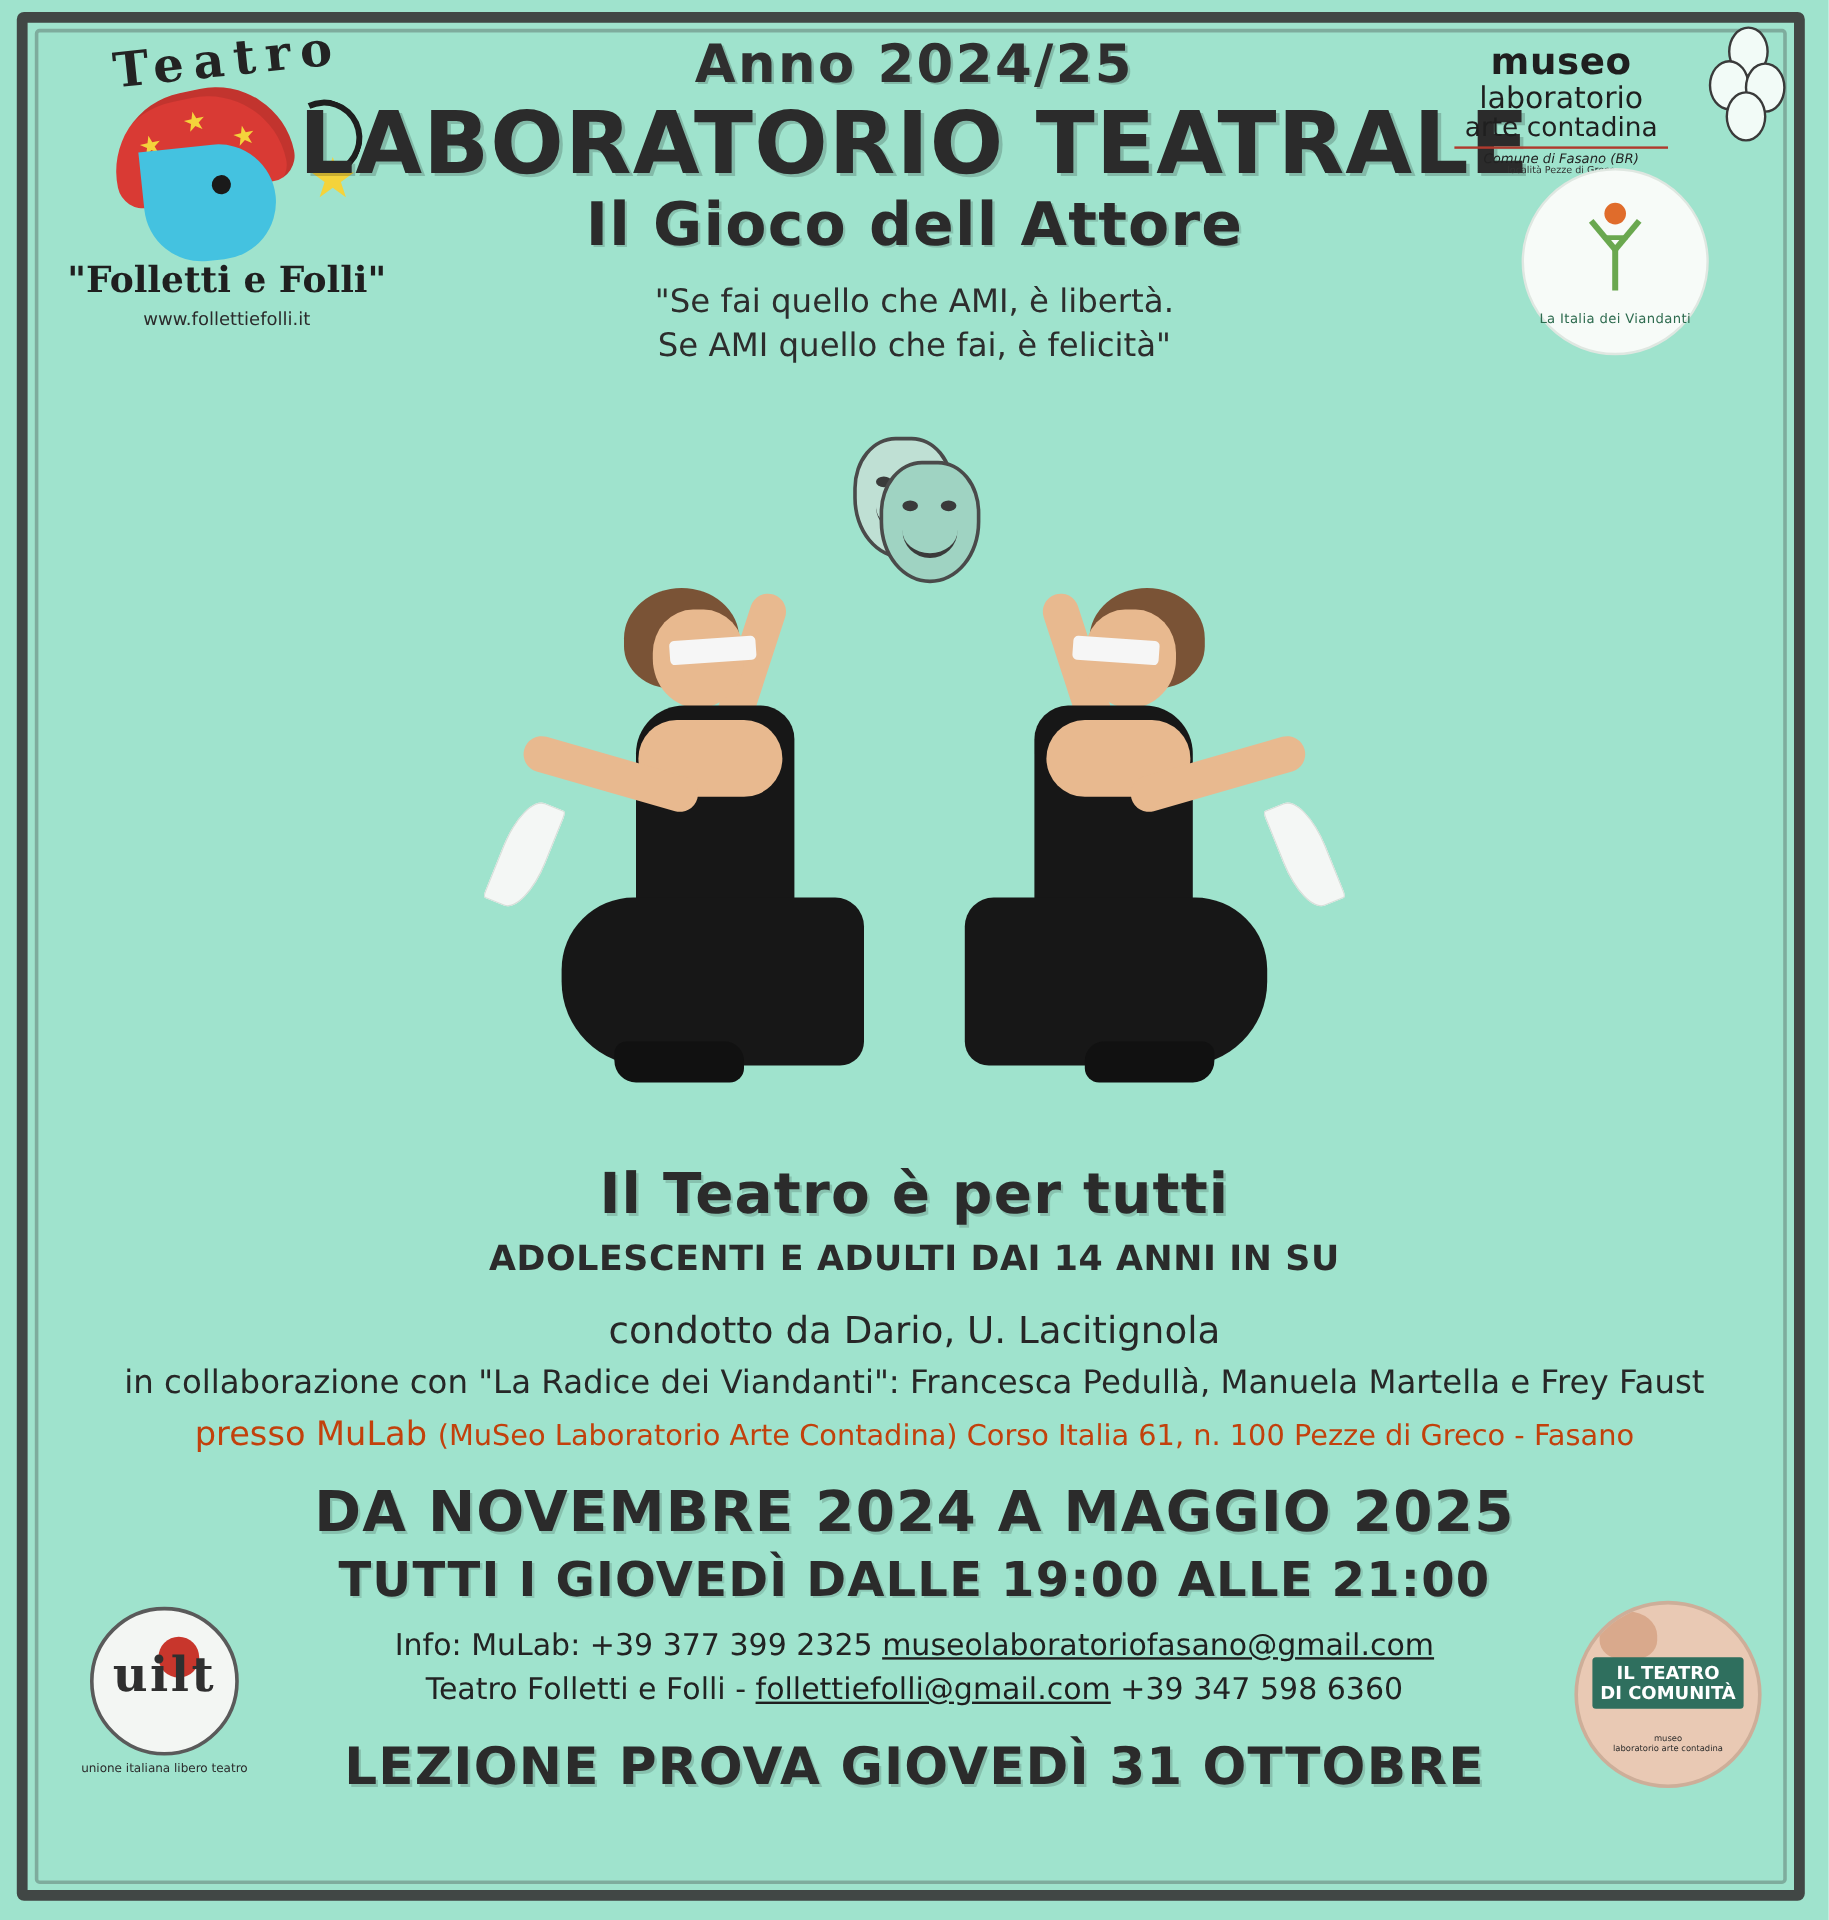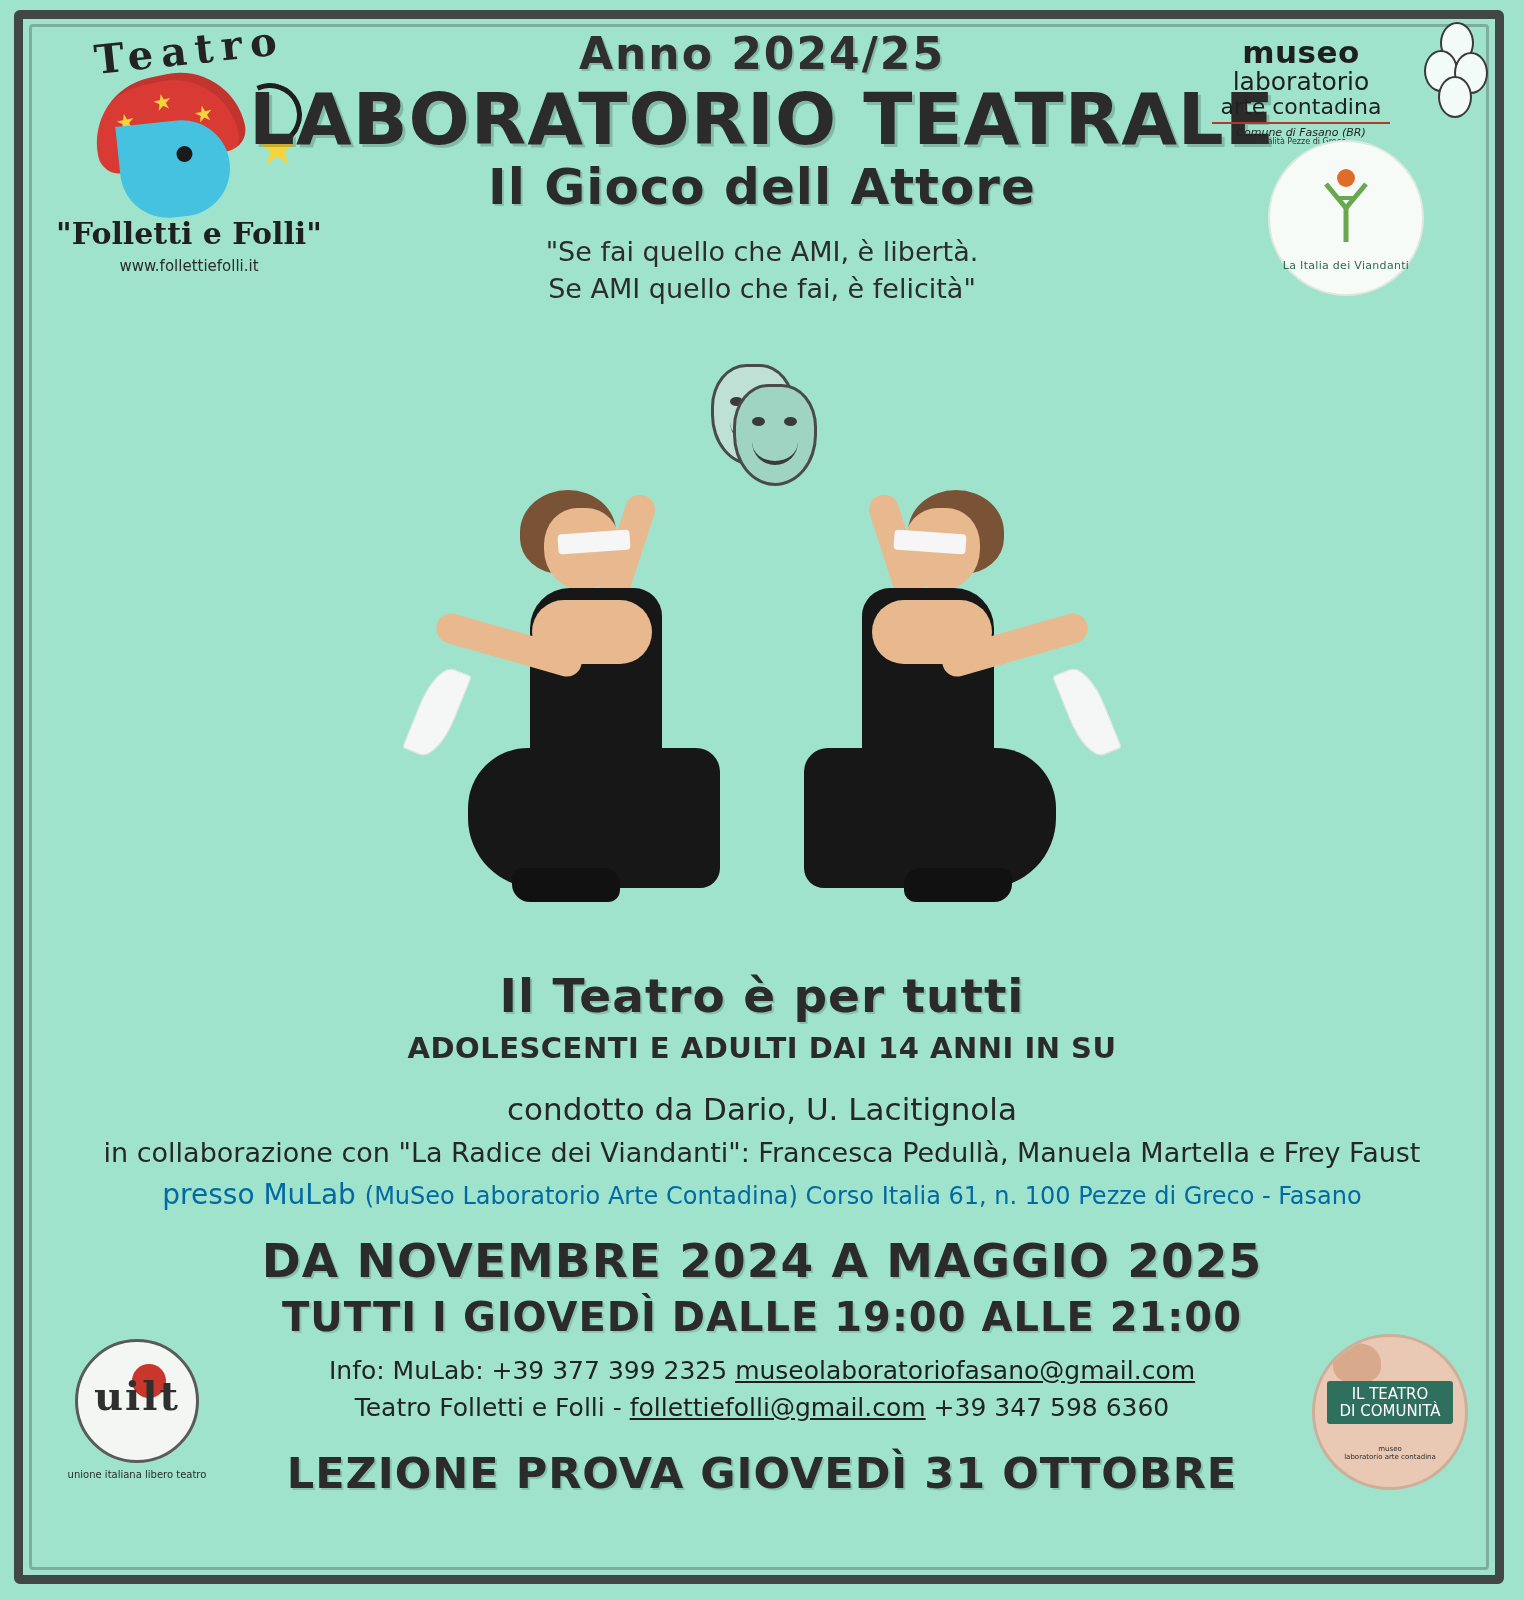--- a/index.html
+++ b/index.html
@@ -258,21 +258,21 @@
     background: #e9c9b4;
     border: 3px solid #cdae99;
     overflow: hidden;
     text-align: center;
   }
   .comunita .band {
     position: absolute;
     left: 12px; right: 12px; top: 44px;
     background: #2f6f5e;
     color: #fff;
-    font-weight: normal;
+    font-weight: bold;
     font-size: 15px;
     line-height: 1.1;
     padding: 5px 0;
     border-radius: 3px;
   }
   .comunita .mini {
     position: absolute;
     left: 0; right: 0; bottom: 26px;
     font-size: 12px;
     font-weight: bold;
@@ -437,21 +437,21 @@
     color: #272727;
   }
   .line-collab {
     font-size: 27px;
     margin-top: 10px;
     color: #272727;
   }
   .line-presso {
     font-size: 28px;
     margin-top: 10px;
-    color: #0369a1;
+    color: #c2410c;
   }
   .line-presso .small { font-size: 24px; }
   .h-date {
     font-size: 47px;
     font-weight: bold;
     letter-spacing: 1px;
     margin-top: 22px;
     color: #2b2b2b;
     text-shadow: 2px 2px 0 rgba(0,0,0,.15);
   }

